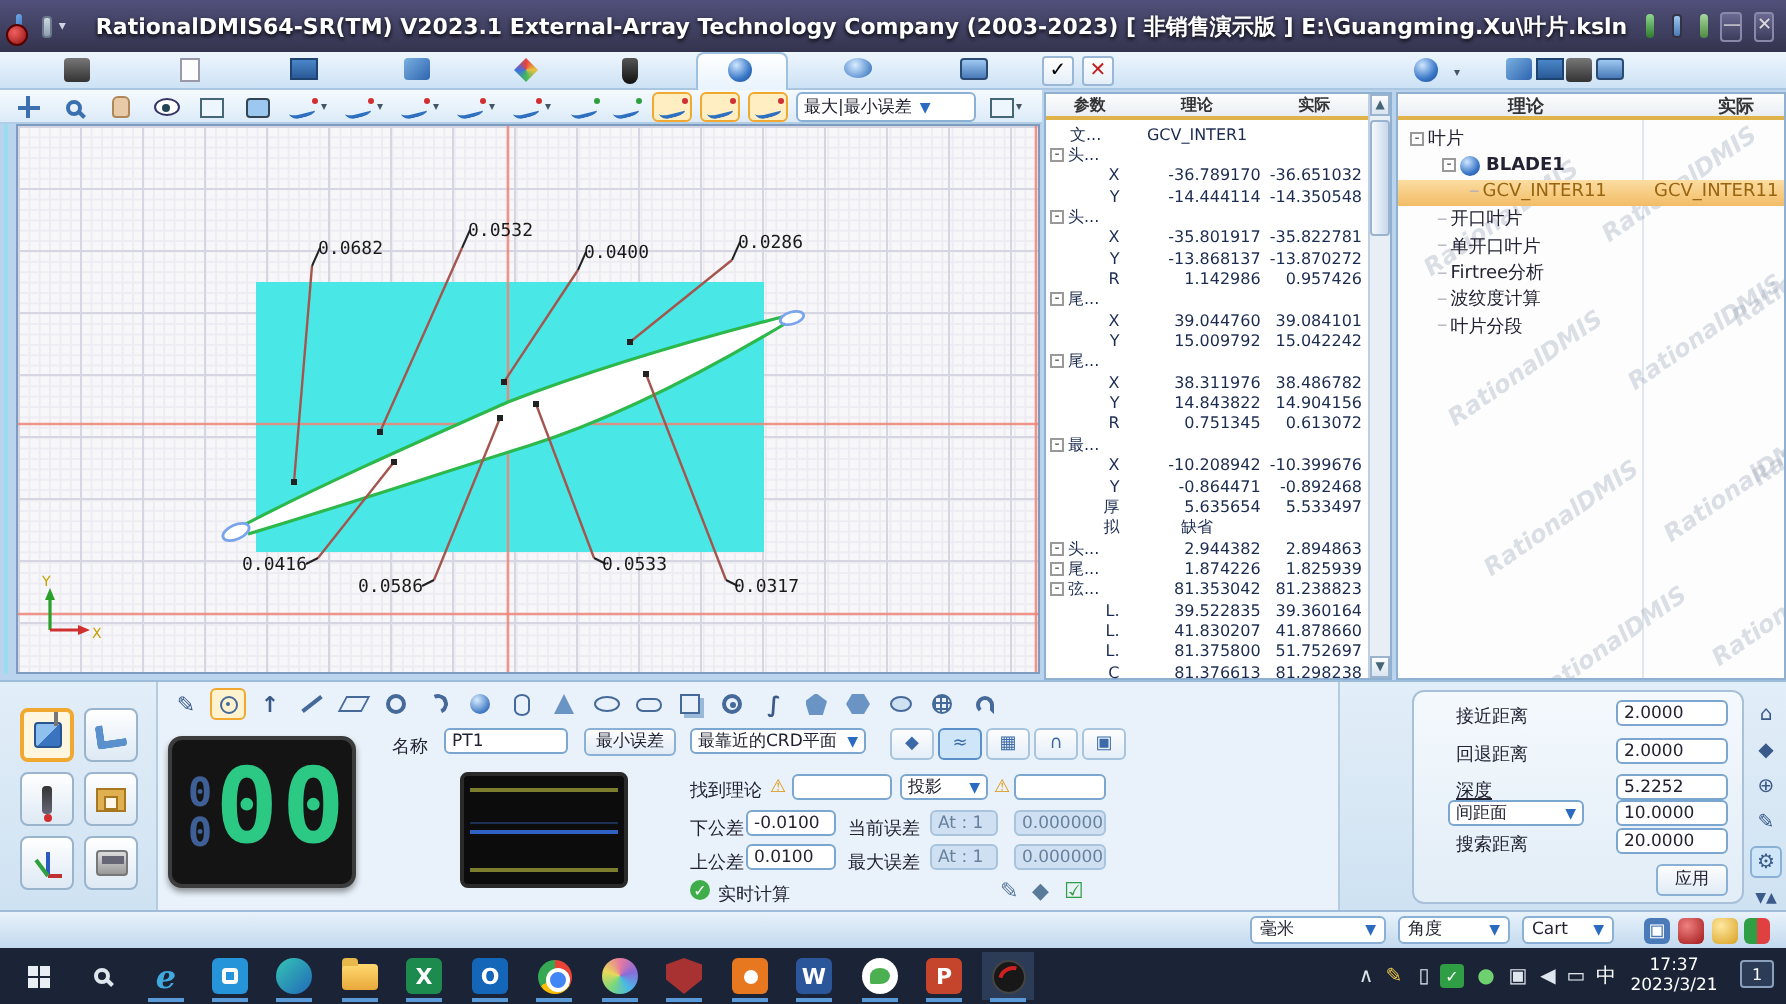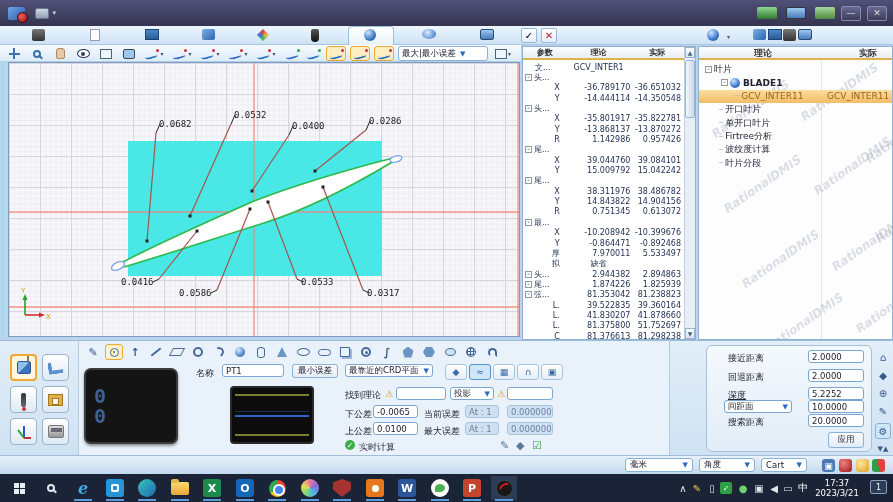--- a/index.html
+++ b/index.html
@@ -224,20 +224,21 @@
     border-radius:2px;color:#fff;font-size:8px;display:flex;align-items:center;justify-content:center;}
 </style>
 </head>
 <body>
 
 <div class="app">
 
   <div class="titlebar">
     <span class="app-ico"></span>
     <span class="mon-ico"></span>
+    <span class="title-text">RationalDMIS64-SR(TM) V2023.1   External-Array Technology Company (2003-2023) [ 非销售演示版 ]   E:\Guangming.Xu\叶片.ksln</span>
     <span style="flex:1"></span>
     <span class="tb-mini g1"></span>
     <span class="tb-mini g2"></span>
     <span class="tb-mini g3"></span>
     <span class="win-btn">—</span>
     <span class="win-btn close">✕</span>
   </div>
 
   <div class="menurow" id="menurow">
     <div class="sq-btn" style="left:521px">✓</div>
@@ -541,21 +542,21 @@
           <div class="pt-c1 leaf">
             <span>Y</span>
           </div>
           <div class="pt-c2">-0.864471</div>
           <div class="pt-c3">-0.892468</div>
         </div>
         <div class="pt-row">
           <div class="pt-c1 leaf">
             <span>厚</span>
           </div>
-          <div class="pt-c2">7.970011</div>
+          <div class="pt-c2">5.635654</div>
           <div class="pt-c3">5.533497</div>
         </div>
         <div class="pt-row">
           <div class="pt-c1 leaf">
             <span>拟</span>
           </div>
           <div class="pt-c2 ctr">缺省</div>
           <div class="pt-c3"></div>
         </div>
         <div class="pt-row">
@@ -704,20 +705,21 @@
         <div class="art-machine"></div>
       </div>
 
     <div id="geomrow"></div>
 
     <div class="counter">
       <div class="cnt-small">
         <span>0</span>
         <span>0</span>
       </div>
+      <div class="cnt-big">00</div>
     </div>
 
     <span class="lbl" style="left:196px;top:26px">名称</span>
     <div class="ipt" style="left:222px;top:23px;width:62px">PT1</div>
     <div class="btn" style="left:292px;top:23px;width:46px;height:14px">最小误差</div>
     <div class="ipt" style="left:345px;top:23px;width:88px">
       <span>最靠近的CRD平面</span>
         <span class="caret">▼</span>
     </div>
 
@@ -738,21 +740,21 @@
     <span class="warn" style="left:385px;top:48px">⚠</span>
     <div class="ipt" style="left:396px;top:46px;width:50px"></div>
     <div class="ipt" style="left:450px;top:46px;width:44px">
       <span>投影</span>
         <span class="caret">▼</span>
     </div>
     <span class="warn" style="left:497px;top:48px">⚠</span>
     <div class="ipt" style="left:507px;top:46px;width:46px"></div>
 
     <span class="lbl" style="left:345px;top:67px">下公差</span>
-    <div class="ipt" style="left:373px;top:64px;width:45px">-0.0065</div>
+    <div class="ipt" style="left:373px;top:64px;width:45px">-0.0100</div>
     <span class="lbl" style="left:424px;top:67px">当前误差</span>
     <div class="ipt dis" style="left:465px;top:64px;width:34px">At : 1</div>
     <div class="ipt dis" style="left:507px;top:64px;width:46px">0.000000</div>
 
     <span class="lbl" style="left:345px;top:84px">上公差</span>
     <div class="ipt" style="left:373px;top:81px;width:45px">0.0100</div>
     <span class="lbl" style="left:424px;top:84px">最大误差</span>
     <div class="ipt dis" style="left:465px;top:81px;width:34px">At : 1</div>
     <div class="ipt dis" style="left:507px;top:81px;width:46px">0.000000</div>
 

